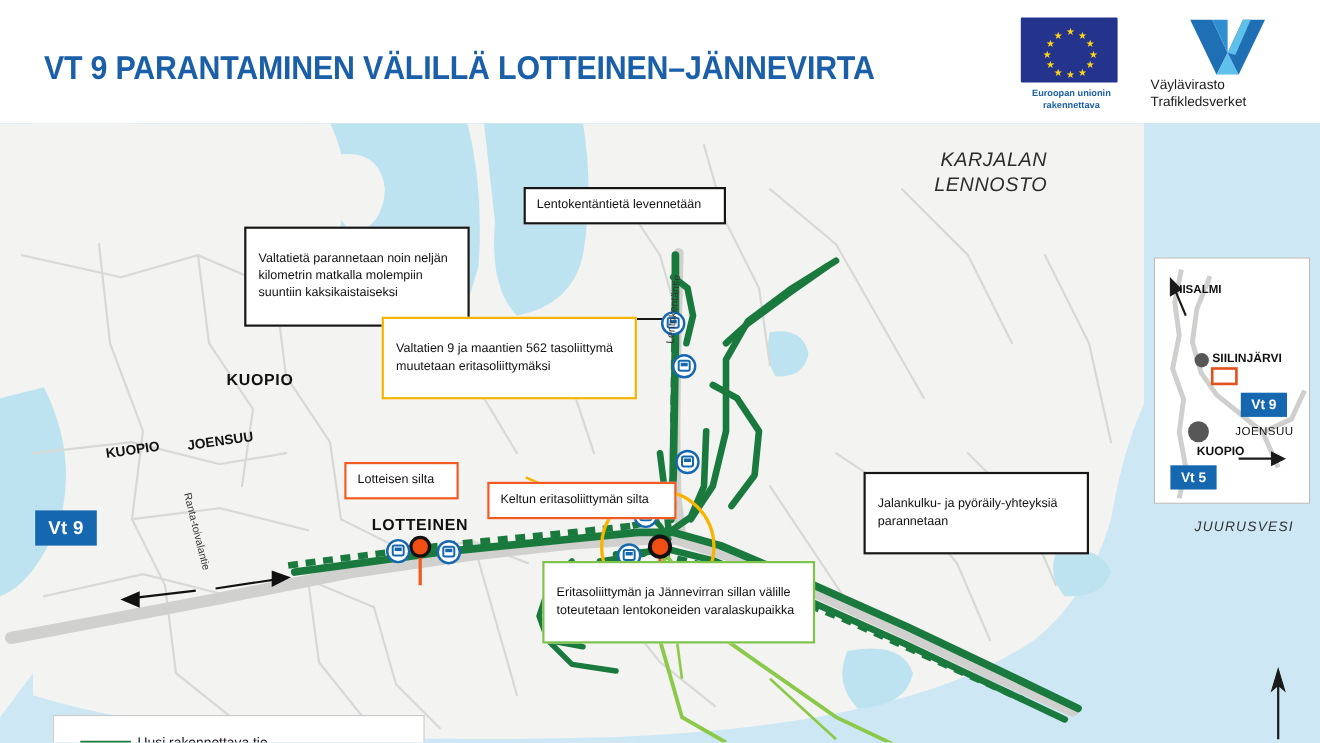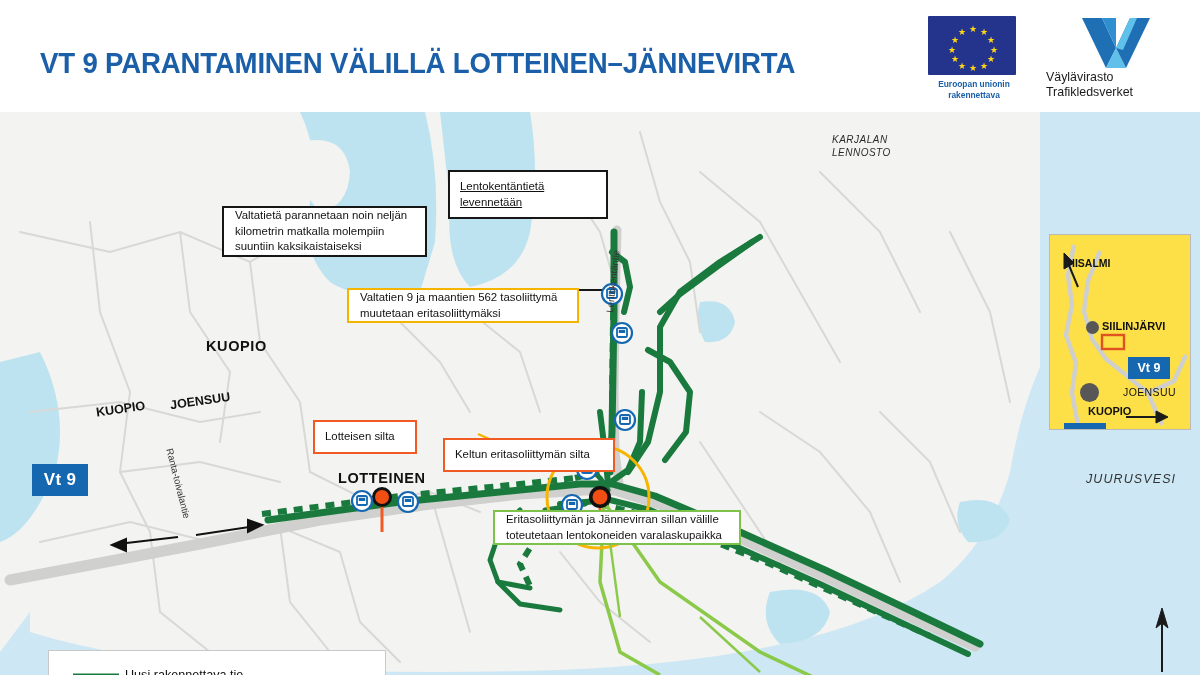--- a/index.html
+++ b/index.html
@@ -29,31 +29,31 @@
   .vv-cap{margin-top:2px;font-size:12.4px;color:#1a1a1a;line-height:1.18;}
 
   
   .map{position:absolute;left:0;top:112px;width:1200px;height:563px;background:#cde8f4;}
   svg.mapsvg{position:absolute;left:0;top:0;width:1200px;height:563px;}
 
   
   .callout{
     position:absolute;background:#ffffff;
     font-size:11.4px;line-height:1.38;color:#111;
-    padding:0 11px;box-sizing:border-box;
+    padding:20px 11px;box-sizing:border-box;
   }
   .co-black{border:2.2px solid #161616;}
   .co-yellow{border:2.4px solid #f5b400;}
   .co-orange{border:2.6px solid #f15a22;}
   .co-green{border:2.4px solid #7ec24a;}
 
   
   .plabel{position:absolute;font-weight:bold;color:#111;white-space:nowrap;}
   .plabel.big{font-size:14.5px;letter-spacing:0.6px;}
-  .ital{position:absolute;font-style:italic;font-size:10px;color:#2b2b2b;letter-spacing:0.5px;line-height:1.25;text-align:left;}
+  .ital{position:absolute;font-style:italic;font-size:18px;color:#2b2b2b;letter-spacing:0.5px;line-height:1.25;text-align:right;}
   .water-label{position:absolute;font-size:12.5px;color:#333;letter-spacing:1.1px;font-style:italic;}
   .roadname{position:absolute;font-size:9.6px;color:#333;white-space:nowrap;}
   .dirlabel{position:absolute;font-size:12.5px;font-weight:bold;color:#111;white-space:nowrap;}
 
   
   .vtbadge{
     position:absolute;background:#1568b0;color:#fff;font-weight:bold;
     display:flex;align-items:center;justify-content:center;
     letter-spacing:0.3px;
   }
@@ -62,21 +62,21 @@
   .legend{
     position:absolute;left:48px;top:538px;width:338px;height:122px;
     background:#fff;border:1px solid #c9c9c9;box-sizing:border-box;
     padding:10px 0 0 18px;
   }
   .lrow{display:flex;align-items:center;height:27px;}
   .lkey{width:58px;display:flex;align-items:center;justify-content:center;}
   .ltext{font-size:12.6px;color:#111;}
 
   
-  .inset{position:absolute;left:1049px;top:122px;width:142px;height:196px;background:#fde047;border:1px solid #b9b9b9;box-sizing:border-box;overflow:hidden;}
+  .inset{position:absolute;left:1049px;top:122px;width:142px;height:224px;background:#ffffff;border:1px solid #b9b9b9;box-sizing:border-box;overflow:hidden;}
   .inset-label{position:absolute;font-weight:bold;color:#111;white-space:nowrap;}
   .inset-dot{position:absolute;border-radius:50%;background:#575757;}
   .inset-badge{position:absolute;background:#1568b0;color:#fff;font-weight:bold;display:flex;align-items:center;justify-content:center;}
 </style>
 </head>
 <body>
 
 <div id="root">
 
   <div class="header">
@@ -296,25 +296,26 @@
 
     <div class="roadname" style="left:604px;top:200px;transform:rotate(-84deg);transform-origin:left top;">Lentokentäntie</div>
     <div class="roadname" style="left:175px;top:335px;transform:rotate(76deg);transform-origin:left top;">Ranta-toivalantie</div>
 
     <div class="dirlabel" style="left:96px;top:290px;transform:rotate(-8deg);">KUOPIO</div>
     <div class="dirlabel" style="left:170px;top:282px;transform:rotate(-8deg);">JOENSUU</div>
 
     <div class="vtbadge" style="left:32px;top:352px;width:56px;height:32px;font-size:17px;">Vt 9</div>
 
     <div class="callout co-black" style="left:222px;top:94px;width:205px;">Valtatietä parannetaan noin neljän kilometrin matkalla molempiin suuntiin kaksikaistaiseksi</div>
-    <div class="callout co-black" style="left:448px;top:58px;width:160px;padding:7px 10px;text-decoration:underline;">Lentokentäntietä levennetään</div>
+    <div class="callout co-black" style="left:476px;top:58px;width:184px;padding:7px 10px;">Lentokentäntietä levennetään</div>
     <div class="callout co-yellow" style="left:347px;top:176px;width:232px;">Valtatien 9 ja maantien 562 tasoliittymä muutetaan eritasoliittymäksi</div>
     <div class="callout co-orange" style="left:313px;top:308px;width:104px;padding:7px 10px;">Lotteisen silta</div>
     <div class="callout co-orange" style="left:443px;top:326px;width:172px;padding:7px 10px;">Keltun eritasoliittymän silta</div>
     <div class="callout co-green" style="left:493px;top:398px;width:248px;">Eritasoliittymän ja Jännevirran sillan välille toteutetaan lentokoneiden varalaskupaikka</div>
+    <div class="callout co-black" style="left:785px;top:317px;width:205px;">Jalankulku- ja pyöräily-yhteyksiä parannetaan</div>
 
     <div class="legend">
       <div class="lrow">
         <div class="lkey">
           <svg width="50" height="10">
               <line x1="2" y1="5" x2="48" y2="5" stroke="#1a7a3e" stroke-width="3.2"></line>
             </svg>
         </div>
         <div class="ltext">Uusi rakennettava tie</div>
       </div>

